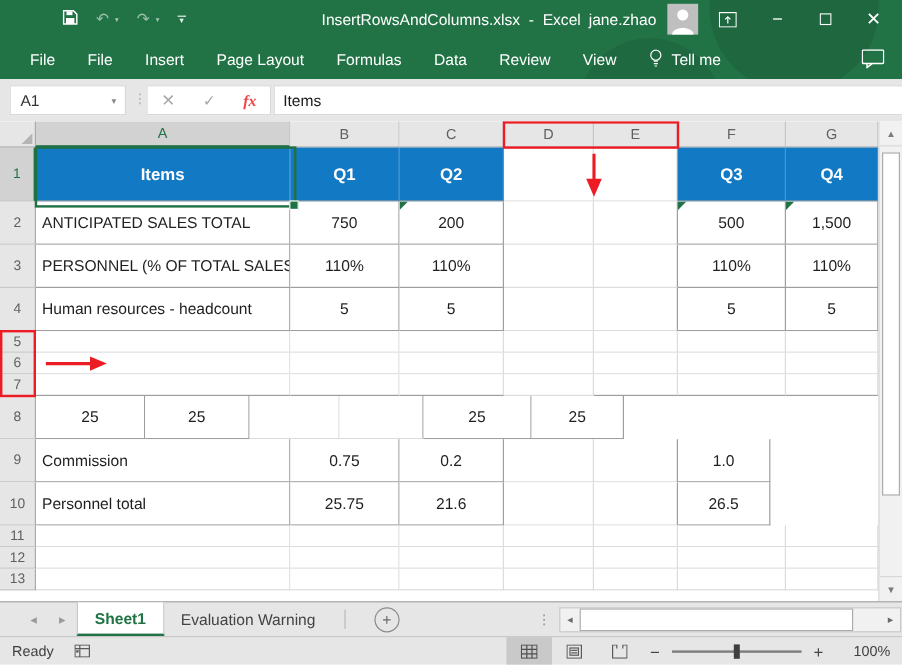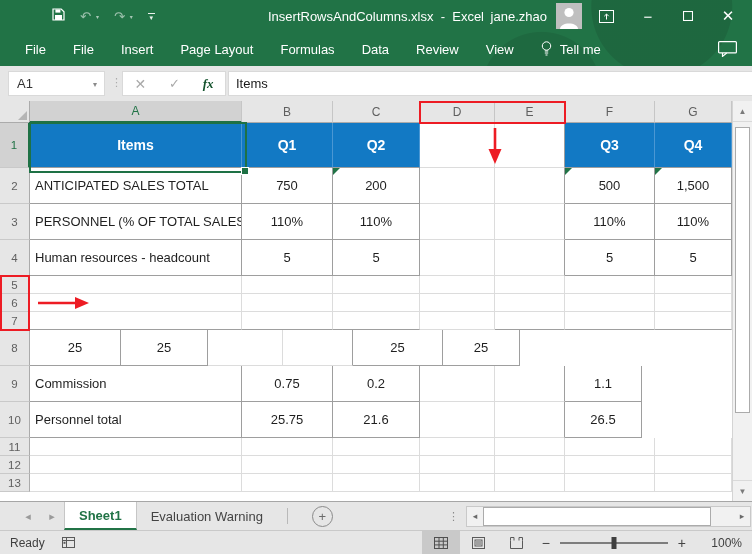--- a/index.html
+++ b/index.html
@@ -34,21 +34,21 @@
   .namebox{position:absolute;left:8px;top:5px;width:97px;height:25px;background:#fff;
            border:1px solid #d9d9d9;box-sizing:border-box;display:flex;align-items:center;
            font-size:13px;color:#333;padding-left:8px;}
   .nb-caret{position:absolute;right:7px;top:8px;color:#8a8a8a;font-size:8px;}
   .fb-dots{position:absolute;left:111px;top:10px;color:#ababab;font-size:11px;}
   .fb-btns{position:absolute;left:122px;top:5px;width:104px;height:25px;background:#fff;
            border:1px solid #d9d9d9;box-sizing:border-box;display:flex;align-items:center;
            justify-content:space-around;}
   .fb-x{color:#a9a9a9;font-size:14px;}
   .fb-check{color:#a9a9a9;font-size:13px;}
-  .fb-fx{color:#14532d;font-size:13px;font-style:italic;font-family:"Liberation Serif",serif;font-weight:bold;}
+  .fb-fx{color:#ef4444;font-size:13px;font-style:italic;font-family:"Liberation Serif",serif;font-weight:bold;}
   .fb-field{position:absolute;left:228px;top:5px;right:0;height:25px;background:#fff;
             border:1px solid #d9d9d9;border-right:none;box-sizing:border-box;display:flex;
             align-items:center;padding-left:7px;font-size:13px;color:#1a1a1a;}
   
   .grid{position:absolute;top:101px;left:0;width:752px;height:400px;background:#fff;overflow:hidden;}
   .gridmain{position:absolute;left:0;top:0;width:732px;height:400px;}
   .hdr-row{display:flex;height:22px;}
   .corner{width:30px;height:22px;background:#E6E6E6;border-right:1px solid #ababab;
           border-bottom:1px solid #ababab;box-sizing:border-box;position:relative;flex:none;}
   .corner::after{content:"";position:absolute;right:2px;bottom:2px;
@@ -306,21 +306,21 @@
           <div class="cell num dR dB" style="width: 90px;">25</div>
           <div class="cell num dR dB" style="width: 77px;">25</div>
         </div>
         <div class="grow" style="height: 36px;">
           <div class="rowhdr">9</div>
           <div class="cell label dR dB" style="width: 212px;">Commission</div>
           <div class="cell num dR dB" style="width: 91px;">0.75</div>
           <div class="cell num dR dB" style="width: 87px;">0.2</div>
           <div class="cell" style="width: 75px;"></div>
           <div class="cell dR" style="width: 70px;"></div>
-          <div class="cell num dR dB" style="width: 77px;">1.1</div>
+          <div class="cell num dR dB" style="width: 77px;">1.0</div>
         </div>
         <div class="grow" style="height: 36px;">
           <div class="rowhdr">10</div>
           <div class="cell label dR dB" style="width: 212px;">Personnel total</div>
           <div class="cell num dR dB" style="width: 91px;">25.75</div>
           <div class="cell num dR dB" style="width: 87px;">21.6</div>
           <div class="cell" style="width: 75px;"></div>
           <div class="cell dR" style="width: 70px;"></div>
           <div class="cell num dR dB" style="width: 77px;">26.5</div>
         </div>

